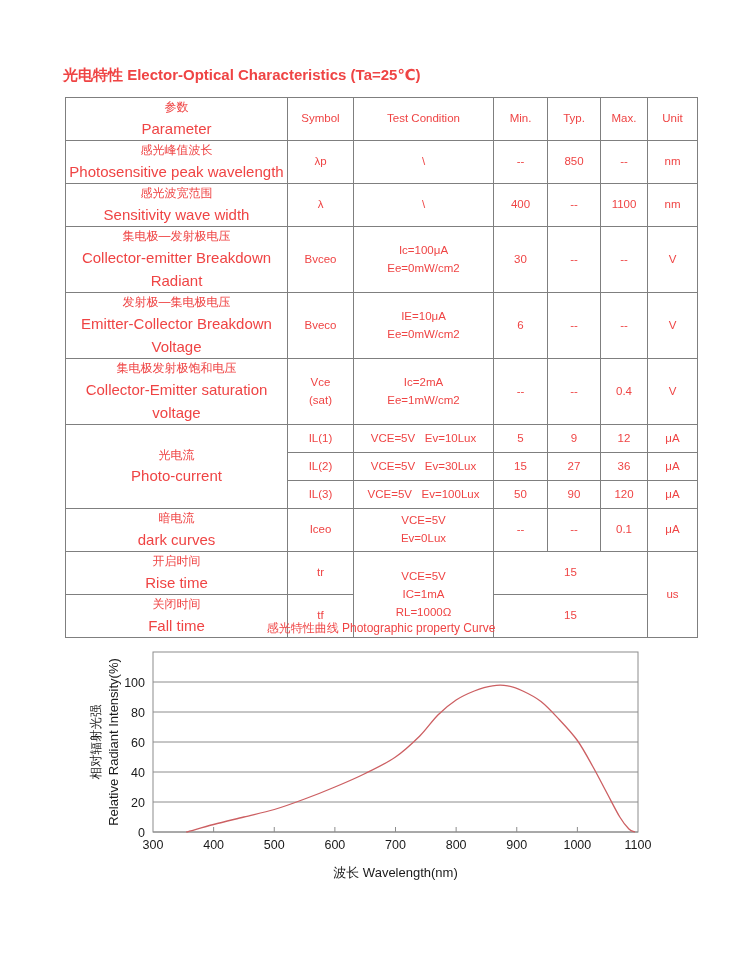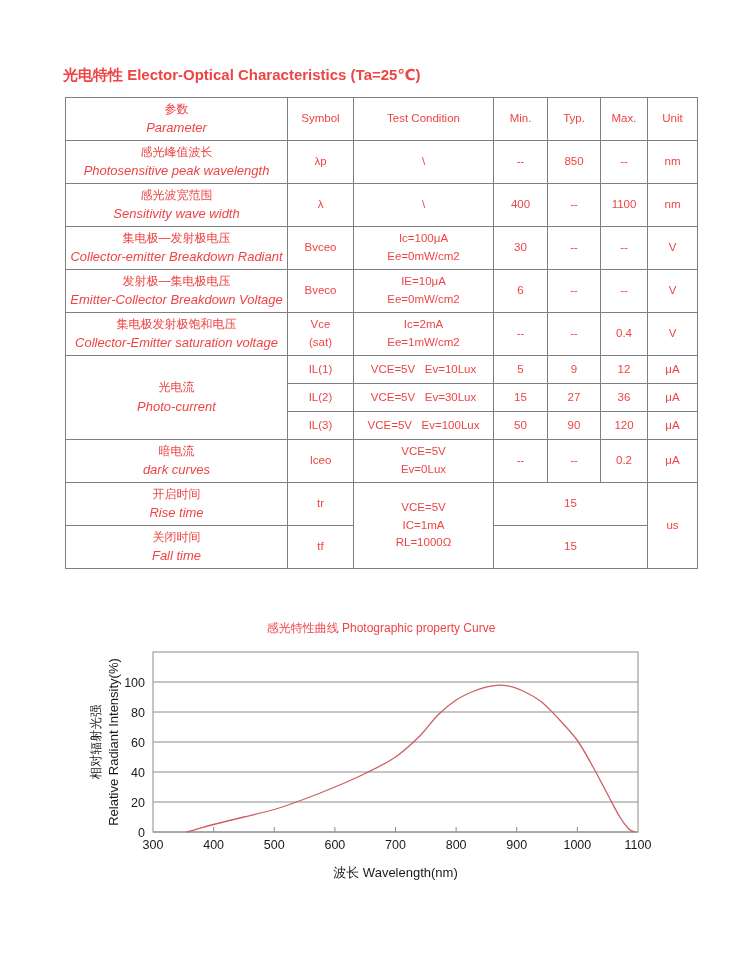--- a/index.html
+++ b/index.html
@@ -12,21 +12,21 @@
   table.spec{
     position:absolute;left:65px;top:97px;width:632px;
     border-collapse:collapse;table-layout:fixed;
   }
   table.spec td,table.spec th{
     border:1px solid #7f7f7f;text-align:center;vertical-align:middle;
     padding:0 2px;font-weight:normal;font-size:11.5px;line-height:1.55;
     overflow:hidden;
   }
   .zh{font-size:12px;text-align:center;}
-  .en{font-size:13px;font-style:italic;}
+  .en{font-size:15px;}
   .cond{white-space:pre;}
   tr.hrow{height:43px;}
   tr.rrow{height:43px;}
   tr.ilrow{height:28px;}
   .chart-title{position:absolute;left:21px;top:620px;width:720px;text-align:center;font-size:12px;}
   .chart-wrap{position:absolute;left:15px;top:642px;width:690px;height:260px;}
 </style>
 </head>
 <body>
 
@@ -169,21 +169,21 @@
         <div class="zh">暗电流</div>
         <div class="en">dark curves</div>
       </td>
       <td>Iceo</td>
       <td>
         <div>VCE=5V</div>
         <div>Ev=0Lux</div>
       </td>
       <td>--</td>
       <td>--</td>
-      <td>0.2</td>
+      <td>0.1</td>
       <td>μA</td>
     </tr>
 
     <tr class="rrow">
       <td>
         <div class="zh">开启时间</div>
         <div class="en">Rise time</div>
       </td>
       <td>tr</td>
       <td rowspan="2">

